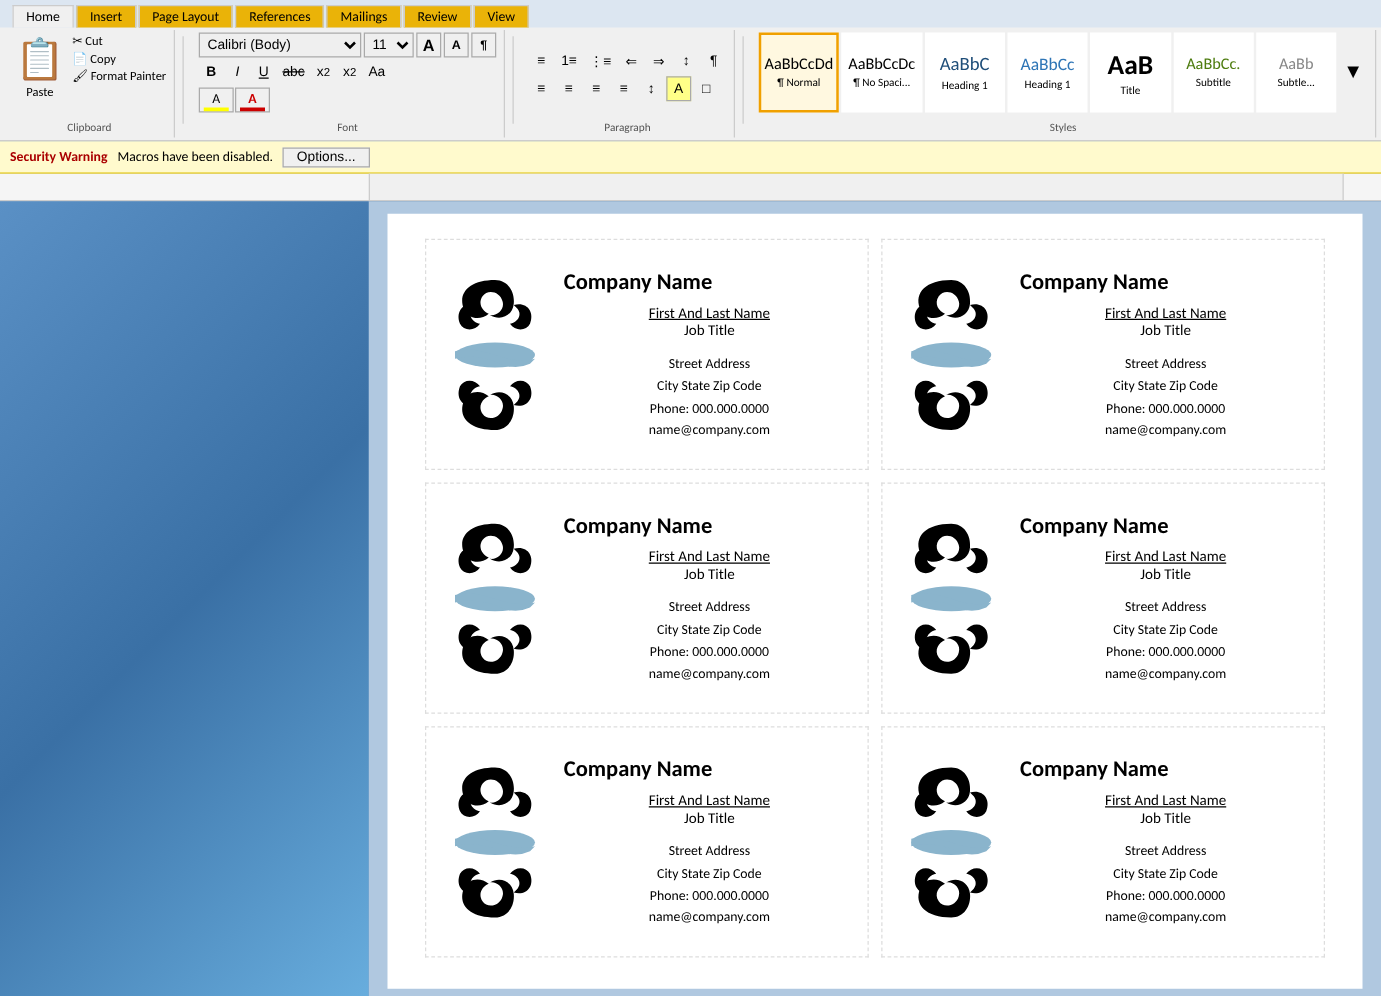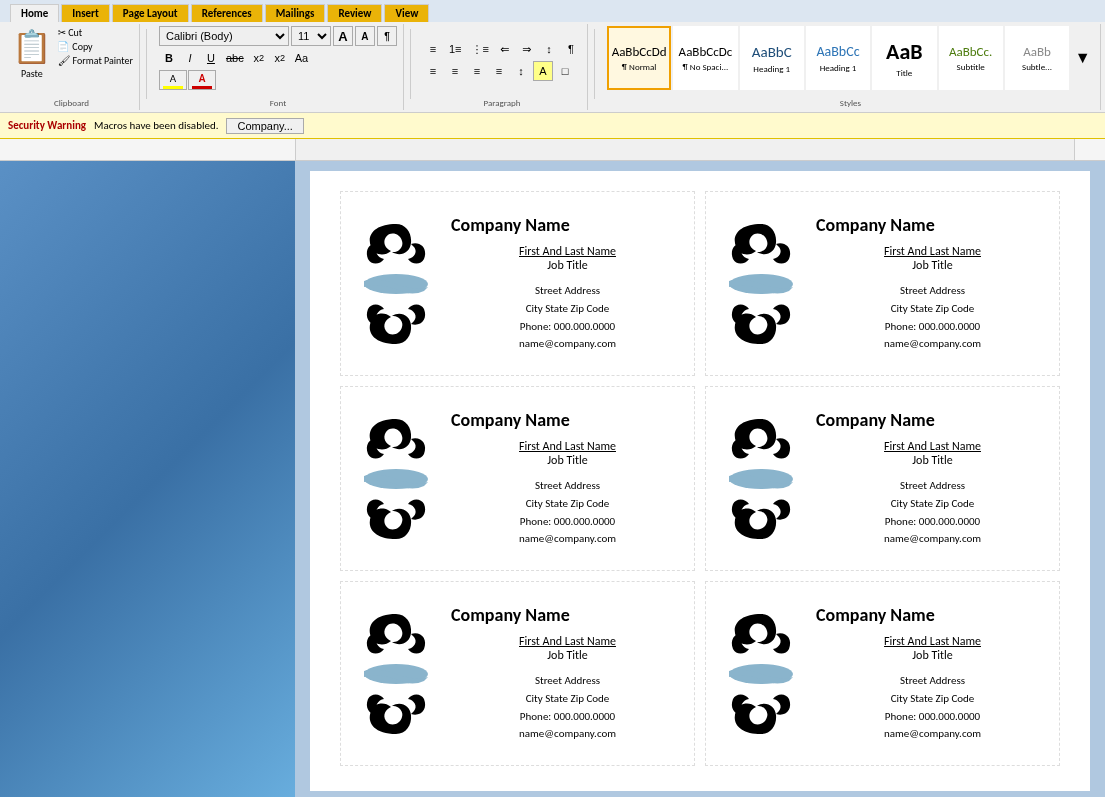--- a/index.html
+++ b/index.html
@@ -1,20 +1,20 @@
 <!DOCTYPE html>
 <html><head>
   <meta charset="utf-8">
   <style>
     * { margin: 0; padding: 0; box-sizing: border-box; }
     body { width: 1105px; height: 797px; overflow: hidden; font-family: 'Calibri', sans-serif; background: #4a7fb5; }
 
     
     .ribbon { background: #f0f0f0; border-bottom: 1px solid #ccc; }
-    .ribbon-tabs { display: flex; background: #dce6f1; height: 22px; align-items: flex-end; padding-left: 10px; gap: 2px; font-weight: bold; }
+    .ribbon-tabs { display: flex; background: #dce6f1; height: 22px; align-items: flex-end; padding-left: 10px; gap: 2px; }
     .ribbon-tab { padding: 2px 10px; font-size: 11px; background: #eab308; border: 1px solid #ccc; border-bottom: none; cursor: pointer; }
     .ribbon-tab.active { background: #f0f0f0; }
     .ribbon-content { display: flex; height: 90px; padding: 2px 4px; gap: 4px; align-items: stretch; }
     .ribbon-group { display: flex; flex-direction: column; border-right: 1px solid #ccc; padding: 2px 6px; min-width: 60px; position: relative; }
     .ribbon-group-label { position: absolute; bottom: 2px; left: 0; right: 0; text-align: center; font-size: 9px; color: #555; }
     .ribbon-group-content { display: flex; align-items: center; gap: 3px; flex: 1; padding-bottom: 14px; }
 
     
     .clipboard-group .ribbon-group-content { flex-direction: column; align-items: flex-start; gap: 1px; }
     .paste-btn { display: flex; flex-direction: column; align-items: center; font-size: 9px; cursor: pointer; padding: 2px; }
@@ -206,21 +206,21 @@
         <button class="fmt-btn" style="font-size:16px; align-self:center;">▼</button>
       </div>
       <span class="ribbon-group-label">Styles</span>
     </div>
   </div>
 </div>
 
 <div class="security-bar">
   <span class="security-label">Security Warning</span>
   <span>Macros have been disabled.</span>
-  <button class="options-btn">Company...</button>
+  <button class="options-btn">Options...</button>
 </div>
 
 <div class="ruler">
   <div class="ruler-inner"></div>
 </div>
 
 <div class="doc-area">
 
   <div class="left-panel">
     

